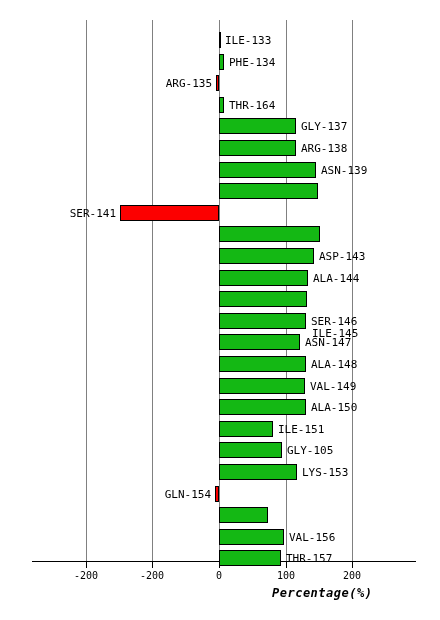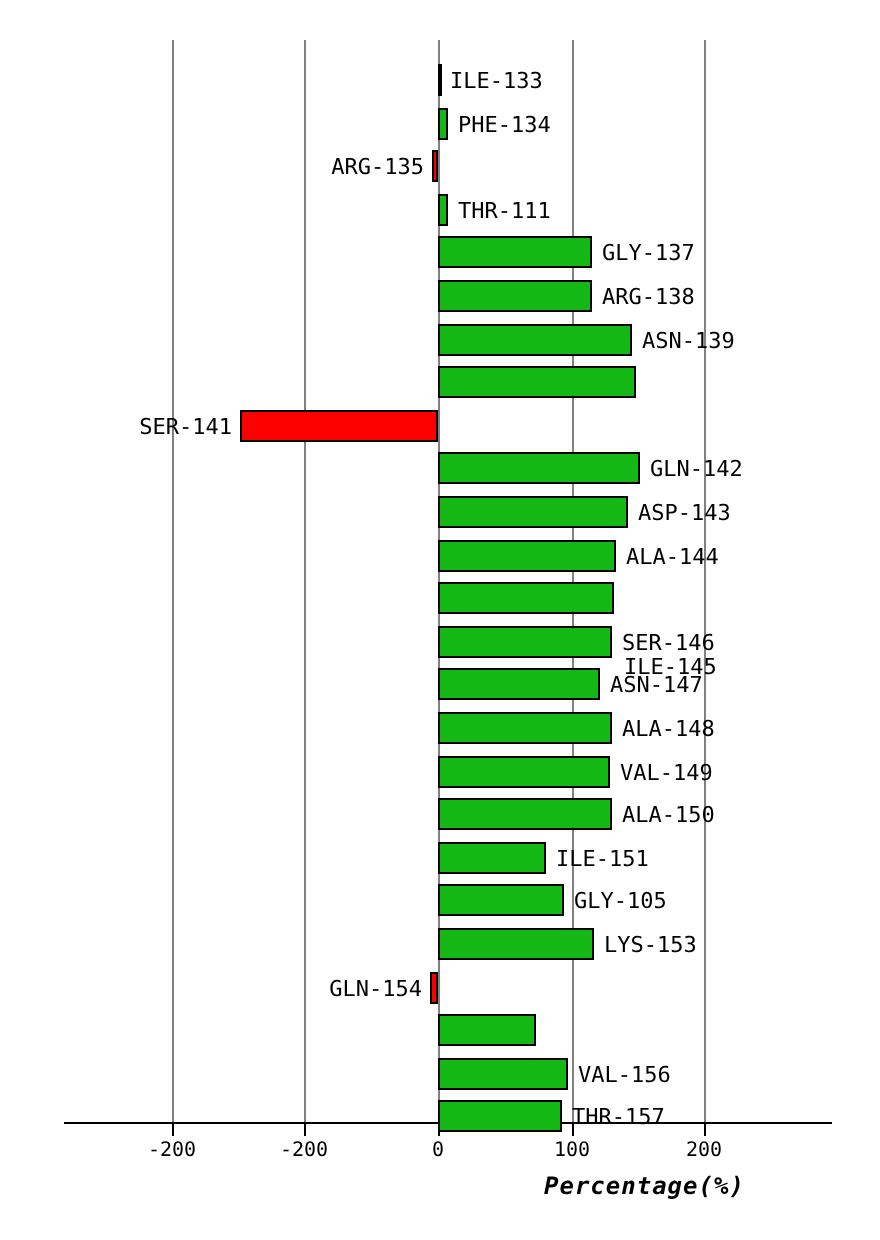--- a/index.html
+++ b/index.html
@@ -87,32 +87,31 @@
       <div class="tickmark" style="left: 352px; top: 562px;"></div>
       <div class="ticklabel" style="left: 312px; top: 569px; width: 80px;">200</div>
       <div class="axistitle" style="left: 272px; top: 586px; font-style: italic;">Percentage(%)</div>
       <div class="bar pos" title="ILE-133: 0%" style="left: 219px; top: 32px; width: 1px; height: 16px; background: transparent;"></div>
       <div class="barlabel right" style="top: 34px; left: 225px; width: 90px;">ILE-133</div>
       <div class="bar pos" title="PHE-134: 7%" style="left: 219px; top: 54px; width: 5px; height: 16px;"></div>
       <div class="barlabel right" style="top: 56px; left: 229px; width: 90px;">PHE-134</div>
       <div class="bar neg" title="ARG-135: -5%" style="left: 216px; top: 75px; width: 3px; height: 16px;"></div>
       <div class="barlabel left" style="top: 77px; left: 122px; width: 90px;">ARG-135</div>
       <div class="bar pos" title="THR-136: 7%" style="left: 219px; top: 97px; width: 5px; height: 16px;"></div>
-      <div class="barlabel right" style="top: 99px; left: 229px; width: 90px;">THR-111</div>
+      <div class="barlabel right" style="top: 99px; left: 229px; width: 90px;">THR-164</div>
       <div class="bar pos" title="GLY-137: 116%" style="left: 219px; top: 118px; width: 77px; height: 16px;"></div>
       <div class="barlabel right" style="top: 120px; left: 301px; width: 90px;">GLY-137</div>
       <div class="bar pos" title="ARG-138: 116%" style="left: 219px; top: 140px; width: 77px; height: 16px;"></div>
       <div class="barlabel right" style="top: 142px; left: 301px; width: 90px;">ARG-138</div>
       <div class="bar pos" title="ASN-139: 146%" style="left: 219px; top: 162px; width: 97px; height: 16px;"></div>
       <div class="barlabel right" style="top: 164px; left: 321px; width: 90px;">ASN-139</div>
       <div class="bar pos" title="SER-140: 149%" style="left: 219px; top: 183px; width: 99px; height: 16px;"></div>
       <div class="bar neg" title="SER-141: -149%" style="left: 120px; top: 205px; width: 99px; height: 16px;"></div>
       <div class="barlabel left" style="top: 207px; left: 26px; width: 90px;">SER-141</div>
       <div class="bar pos" title="GLN-142: 151%" style="left: 219px; top: 226px; width: 101px; height: 16px;"></div>
-      <div class="barlabel right" style="top: 228px; left: 325px; width: 90px;">GLN-142</div>
       <div class="bar pos" title="ASP-143: 143%" style="left: 219px; top: 248px; width: 95px; height: 16px;"></div>
       <div class="barlabel right" style="top: 250px; left: 319px; width: 90px;">ASP-143</div>
       <div class="bar pos" title="ALA-144: 134%" style="left: 219px; top: 270px; width: 89px; height: 16px;"></div>
       <div class="barlabel right" style="top: 272px; left: 313px; width: 90px;">ALA-144</div>
       <div class="bar pos" title="ILE-145: 132%" style="left: 219px; top: 291px; width: 88px; height: 16px;"></div>
       <div class="barlabel right" style="top: 293px; left: 312px; width: 90px; margin-top: 34px;">ILE-145</div>
       <div class="bar pos" title="SER-146: 131%" style="left: 219px; top: 313px; width: 87px; height: 16px;"></div>
       <div class="barlabel right" style="top: 315px; left: 311px; width: 90px;">SER-146</div>
       <div class="bar pos" title="ASN-147: 121%" style="left: 219px; top: 334px; width: 81px; height: 16px;"></div>
       <div class="barlabel right" style="top: 336px; left: 305px; width: 90px;">ASN-147</div>

